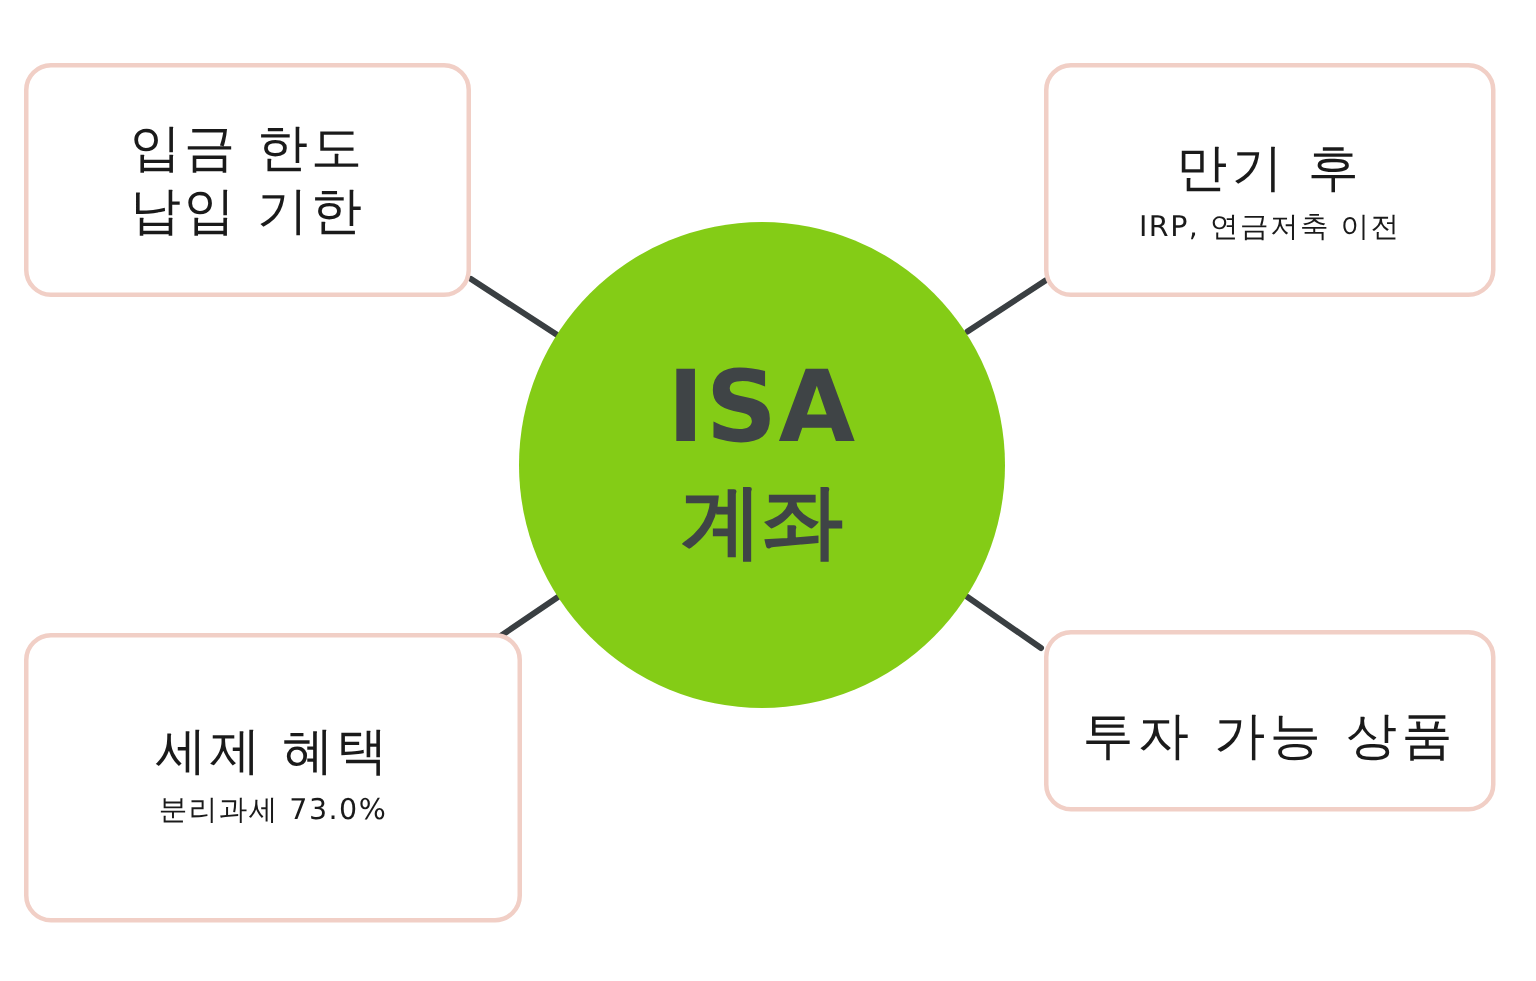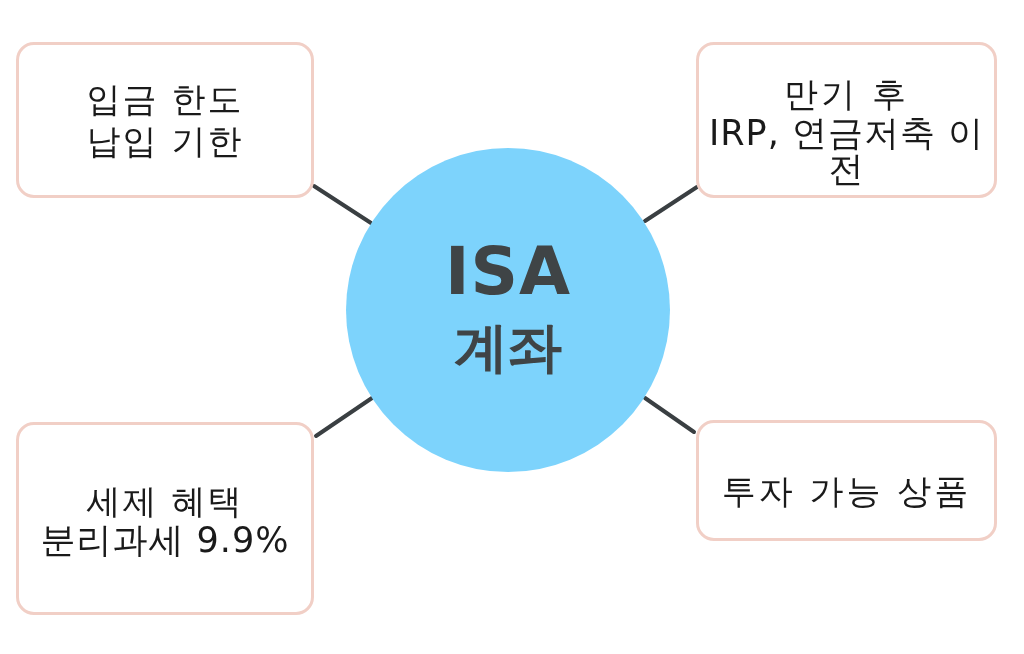--- a/index.html
+++ b/index.html
@@ -21,21 +21,21 @@
       width: 1024px; height: 654px;
       pointer-events: none;
     }
     .center-circle {
       position: absolute;
       left: 346px;
       top: 148px;
       width: 324px;
       height: 324px;
       border-radius: 50%;
-      background: #7dd3fc;
+      background: #84cc16;
       display: flex;
       flex-direction: column;
       align-items: center;
       justify-content: center;
       color: #3f4446;
       font-weight: bold;
     }
     .center-circle .line1 {
       font-family: "DejaVu Sans", sans-serif;
       font-size: 66px;
@@ -59,28 +59,28 @@
       justify-content: center;
       text-align: center;
     }
     .node .title {
       font-size: 34px;
       line-height: 42px;
       color: #1a1a1a;
       letter-spacing: 2px;
     }
     .node .sub {
-      font-size: 35px;
+      font-size: 19px;
       line-height: 36px;
       color: #1a1a1a;
       letter-spacing: 1px;
     }
     #node-tl { left: 16px;  top: 42px;  width: 298px; height: 156px; }
     #node-tr { left: 696px; top: 42px;  width: 301px; height: 156px; }
-    #node-bl { left: 16px;  top: 422px; width: 298px; height: 193px; }
+    #node-bl { left: 16px;  top: 422px; width: 332px; height: 193px; }
     #node-br { left: 696px; top: 420px; width: 301px; height: 121px; }
     #node-tr .title, #node-br .title { letter-spacing: 3px; margin-top: 20px; }
   </style>
 </head>
 <body>
 
 <svg class="connectors" viewBox="0 0 1024 654" xmlns="http://www.w3.org/2000/svg">
   <line x1="314" y1="186" x2="371" y2="223" stroke="#3a3f42" stroke-width="4" stroke-linecap="round"></line>
   <line x1="645" y1="221" x2="697" y2="187" stroke="#3a3f42" stroke-width="4" stroke-linecap="round"></line>
   <line x1="316" y1="436" x2="372" y2="398" stroke="#3a3f42" stroke-width="4" stroke-linecap="round"></line>
@@ -97,18 +97,18 @@
   <div class="title">납입 기한</div>
 </div>
 
 <div class="node" id="node-tr">
   <div class="title">만기 후</div>
   <div class="sub">IRP, 연금저축 이전</div>
 </div>
 
 <div class="node" id="node-bl">
   <div class="title">세제 혜택</div>
-  <div class="sub">분리과세 9.9%</div>
+  <div class="sub">분리과세 73.0%</div>
 </div>
 
 <div class="node" id="node-br">
   <div class="title">투자 가능 상품</div>
 </div>
 
 </body></html>

